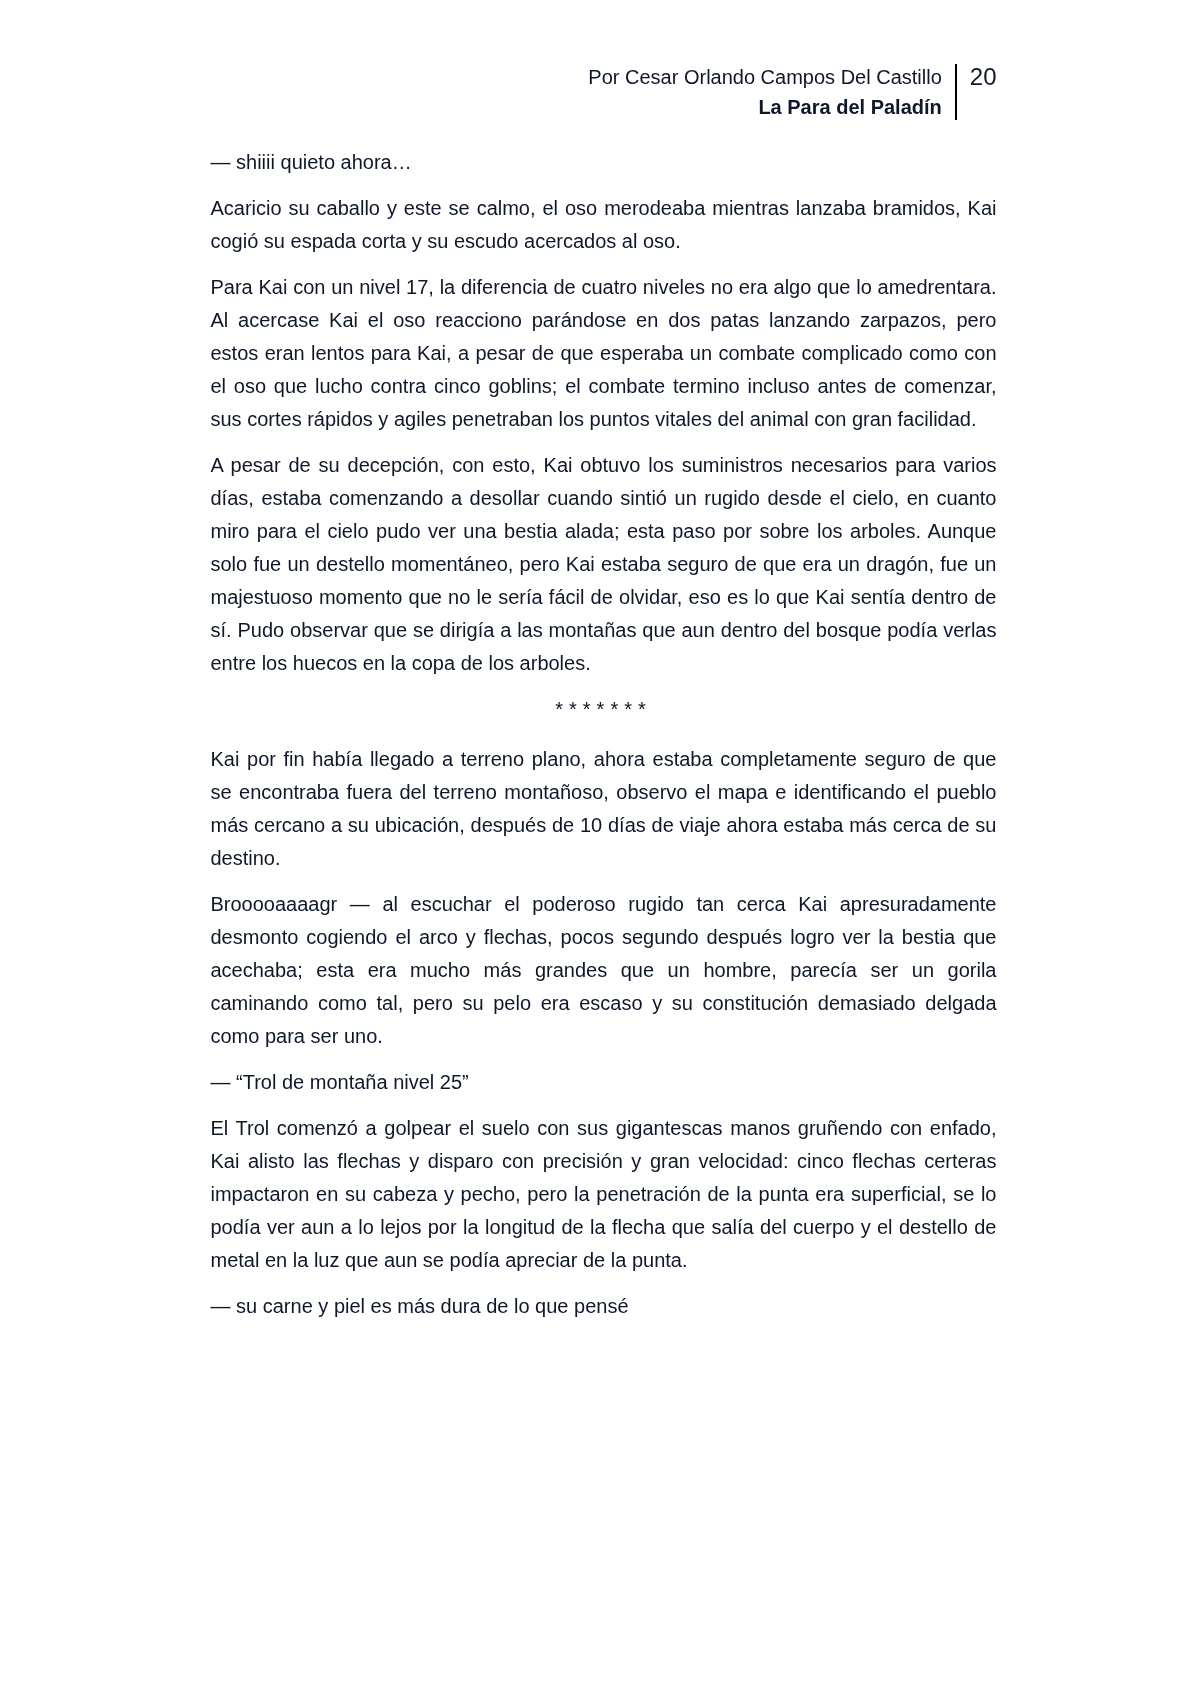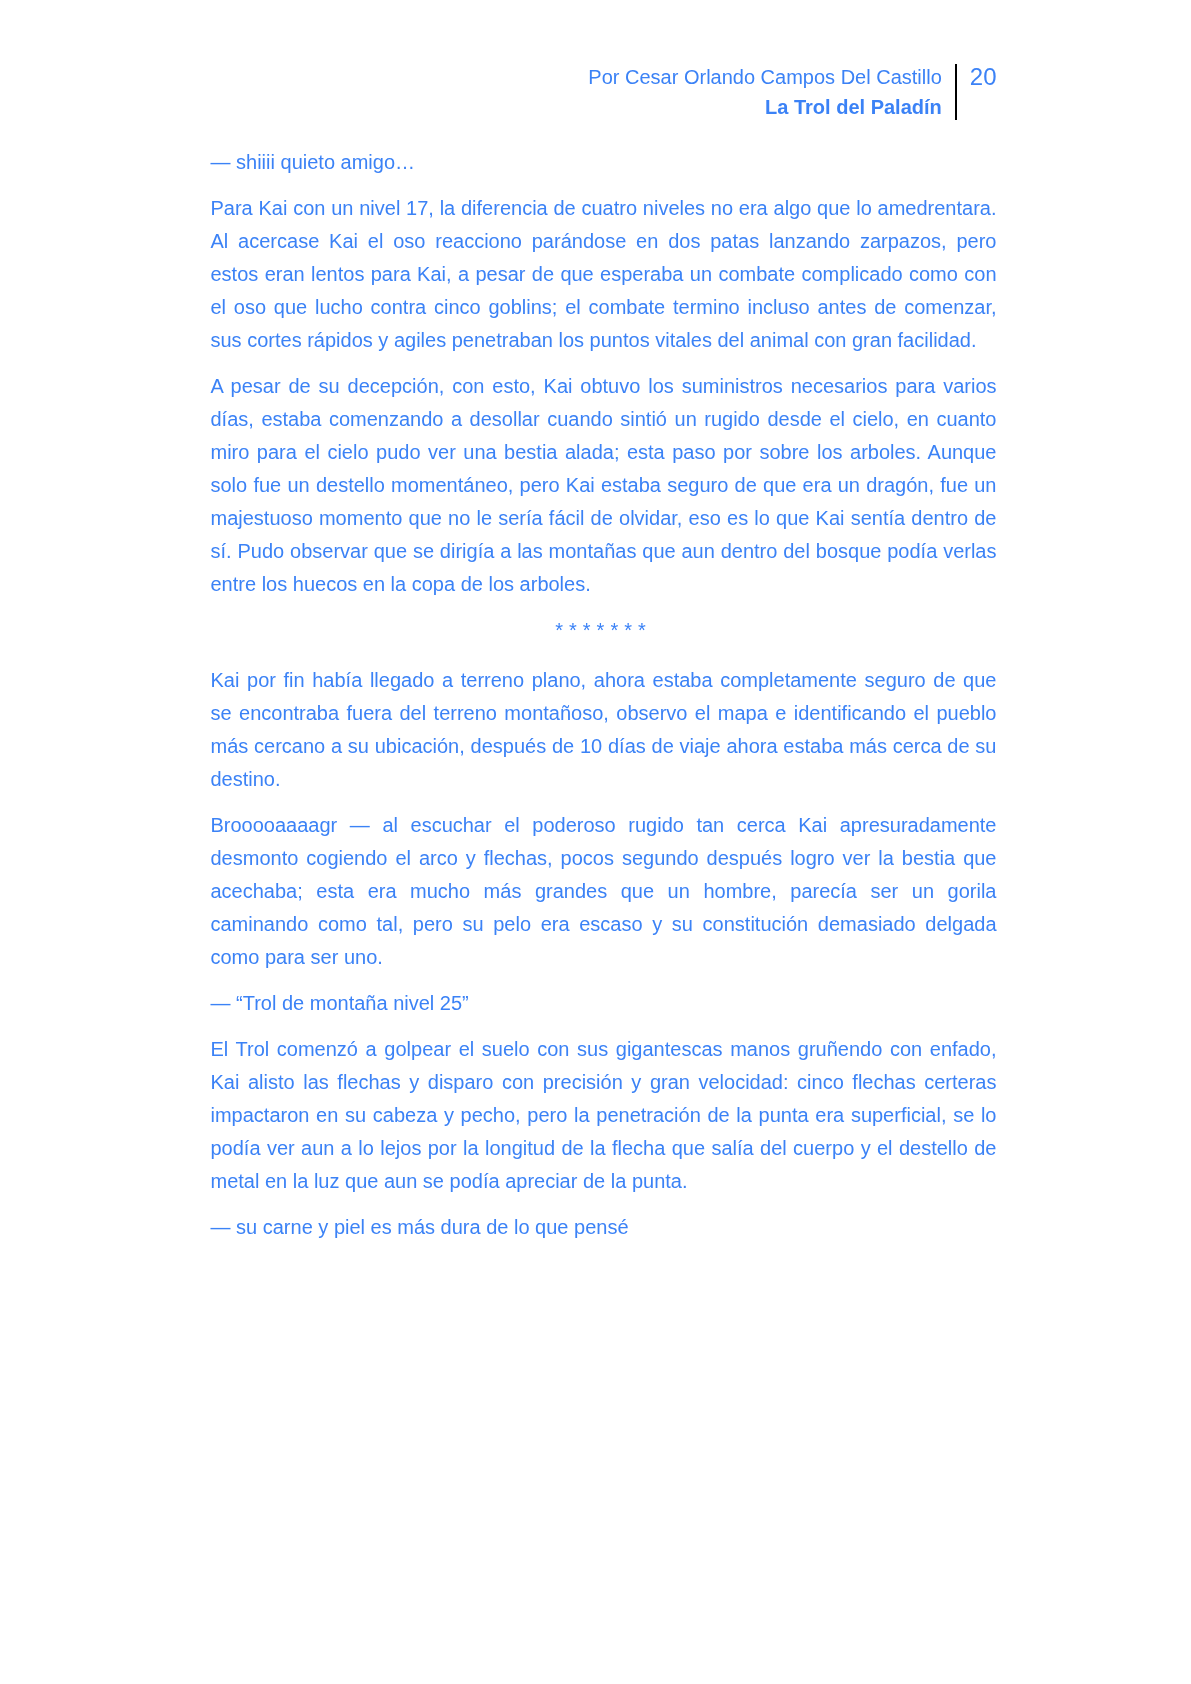--- a/index.html
+++ b/index.html
@@ -10,21 +10,21 @@
     background: #ffffff;
   }
   .page {
     position: relative;
     width: 1086px;
     height: 1684px;
     margin: 0 auto;
     background: #ffffff;
     padding: 62px 142px 0 158px;
     font-family: "Liberation Sans", "DejaVu Sans", sans-serif;
-    color: #3b82f6;
+    color: #0f172a;
     overflow: hidden;
   }
   .page-header {
     display: flex;
     justify-content: flex-end;
     align-items: stretch;
     gap: 13px;
   }
   .header-text {
     text-align: right;
@@ -62,28 +62,29 @@
   }
 </style>
 </head>
 <body>
 
 <div class="page">
 
   <header class="page-header">
     <div class="header-text">
       <div class="header-author">Por Cesar Orlando Campos Del Castillo</div>
-      <div class="header-title">La Trol del Paladín</div>
+      <div class="header-title">La Para del Paladín</div>
     </div>
     <div class="header-bar"></div>
     <div class="header-page-number">20</div>
   </header>
 
   <main class="page-body">
-    <p class="para">— shiiii quieto amigo…</p>
+    <p class="para">— shiiii quieto ahora…</p>
+    <p class="para">Acaricio su caballo y este se calmo, el oso merodeaba mientras lanzaba bramidos, Kai cogió su espada corta y su escudo acercados al oso.</p>
     <p class="para">Para Kai con un nivel 17, la diferencia de cuatro niveles no era algo que lo amedrentara. Al acercase Kai el oso reacciono parándose en dos patas lanzando zarpazos, pero estos eran lentos para Kai, a pesar de que esperaba un combate complicado como con el oso que lucho contra cinco goblins; el combate termino incluso antes de comenzar, sus cortes rápidos y agiles penetraban los puntos vitales del animal con gran facilidad.</p>
     <p class="para">A pesar de su decepción, con esto, Kai obtuvo los suministros necesarios para varios días, estaba comenzando a desollar cuando sintió un rugido desde el cielo, en cuanto miro para el cielo pudo ver una bestia alada; esta paso por sobre los arboles. Aunque  solo fue un destello momentáneo, pero Kai estaba seguro de que era un dragón, fue un majestuoso momento que no le sería fácil de olvidar, eso es lo que Kai sentía dentro de sí. Pudo observar que se dirigía a las montañas que aun dentro del bosque podía verlas entre los huecos en la copa de los arboles.</p>
     <p class="para separator">*******</p>
     <p class="para">Kai por fin había llegado a terreno plano, ahora estaba completamente seguro de que  se encontraba fuera del terreno montañoso, observo el mapa e identificando el pueblo más cercano a su ubicación, después de 10 días de viaje ahora estaba más cerca de su destino.</p>
     <p class="para">Brooooaaaagr — al escuchar el poderoso rugido tan cerca Kai apresuradamente desmonto cogiendo el arco y flechas, pocos segundo después logro ver la bestia que acechaba; esta era mucho más grandes que un hombre, parecía ser un gorila caminando como tal, pero su pelo era escaso y su constitución demasiado delgada como para ser uno.</p>
     <p class="para">— “Trol de montaña nivel 25”</p>
     <p class="para">El Trol comenzó a  golpear el suelo con sus gigantescas manos gruñendo con enfado, Kai alisto las flechas y disparo con precisión y gran velocidad: cinco flechas certeras impactaron en su cabeza y pecho, pero la penetración de la punta era superficial, se lo podía ver aun a lo lejos por la longitud de la flecha que salía del cuerpo y el destello de metal en la luz que aun se podía apreciar de la punta.</p>
     <p class="para">— su carne y piel es más dura de lo que pensé</p>
   </main>
 

